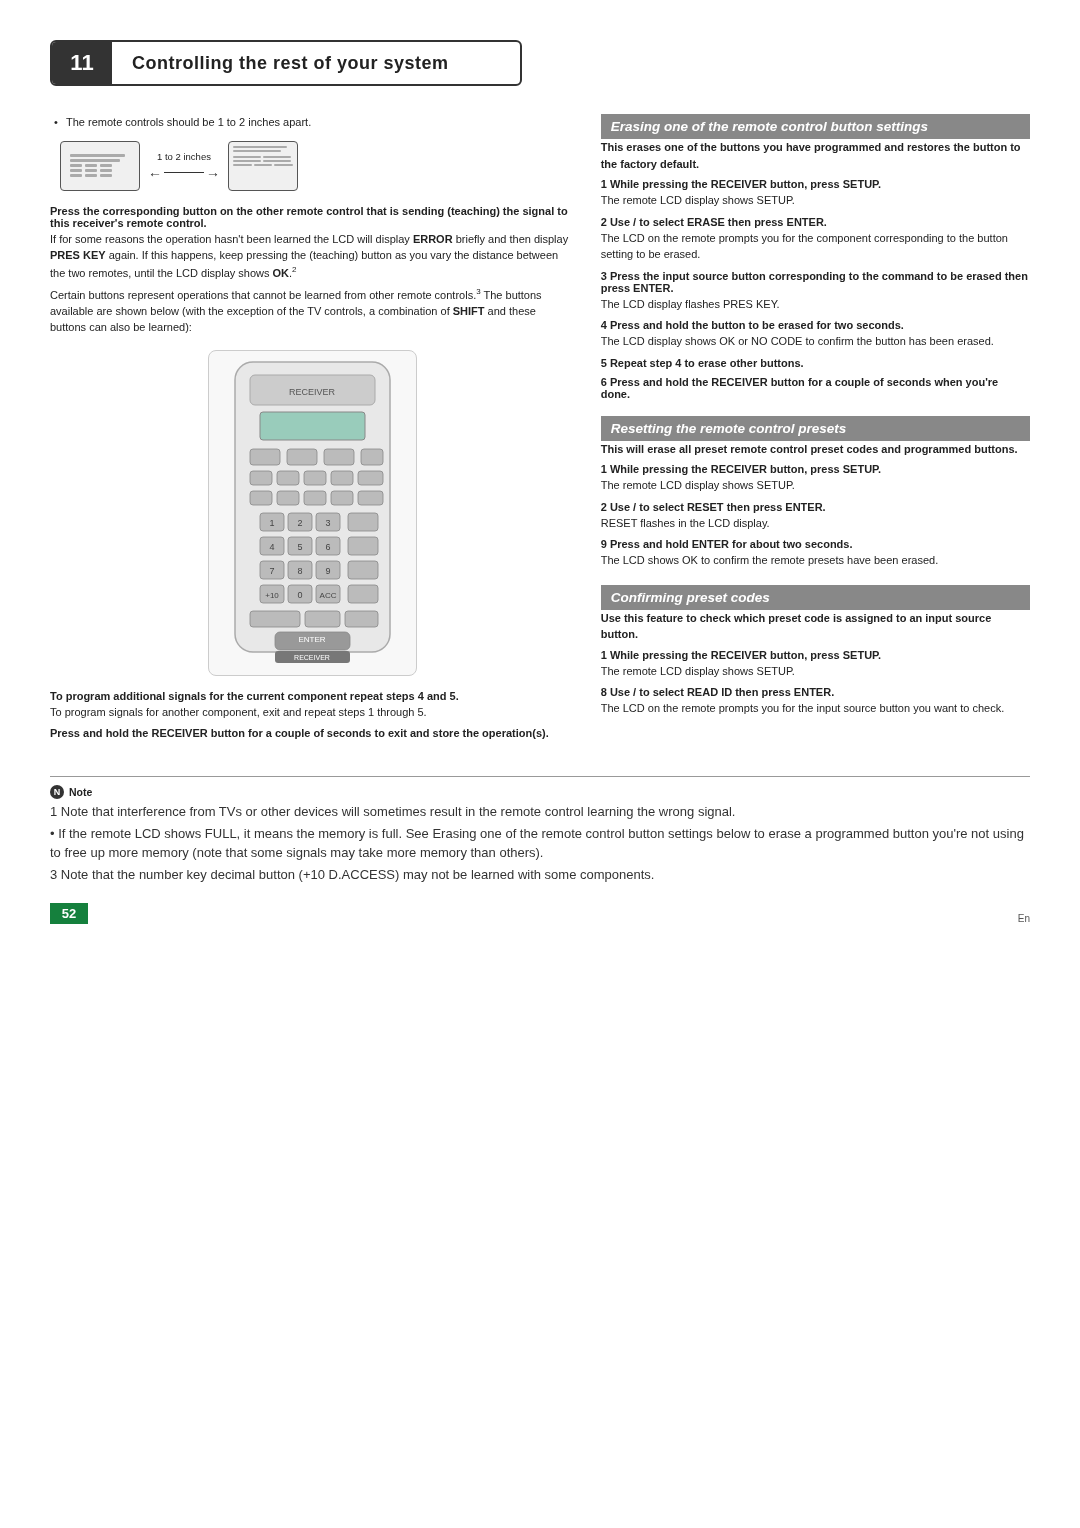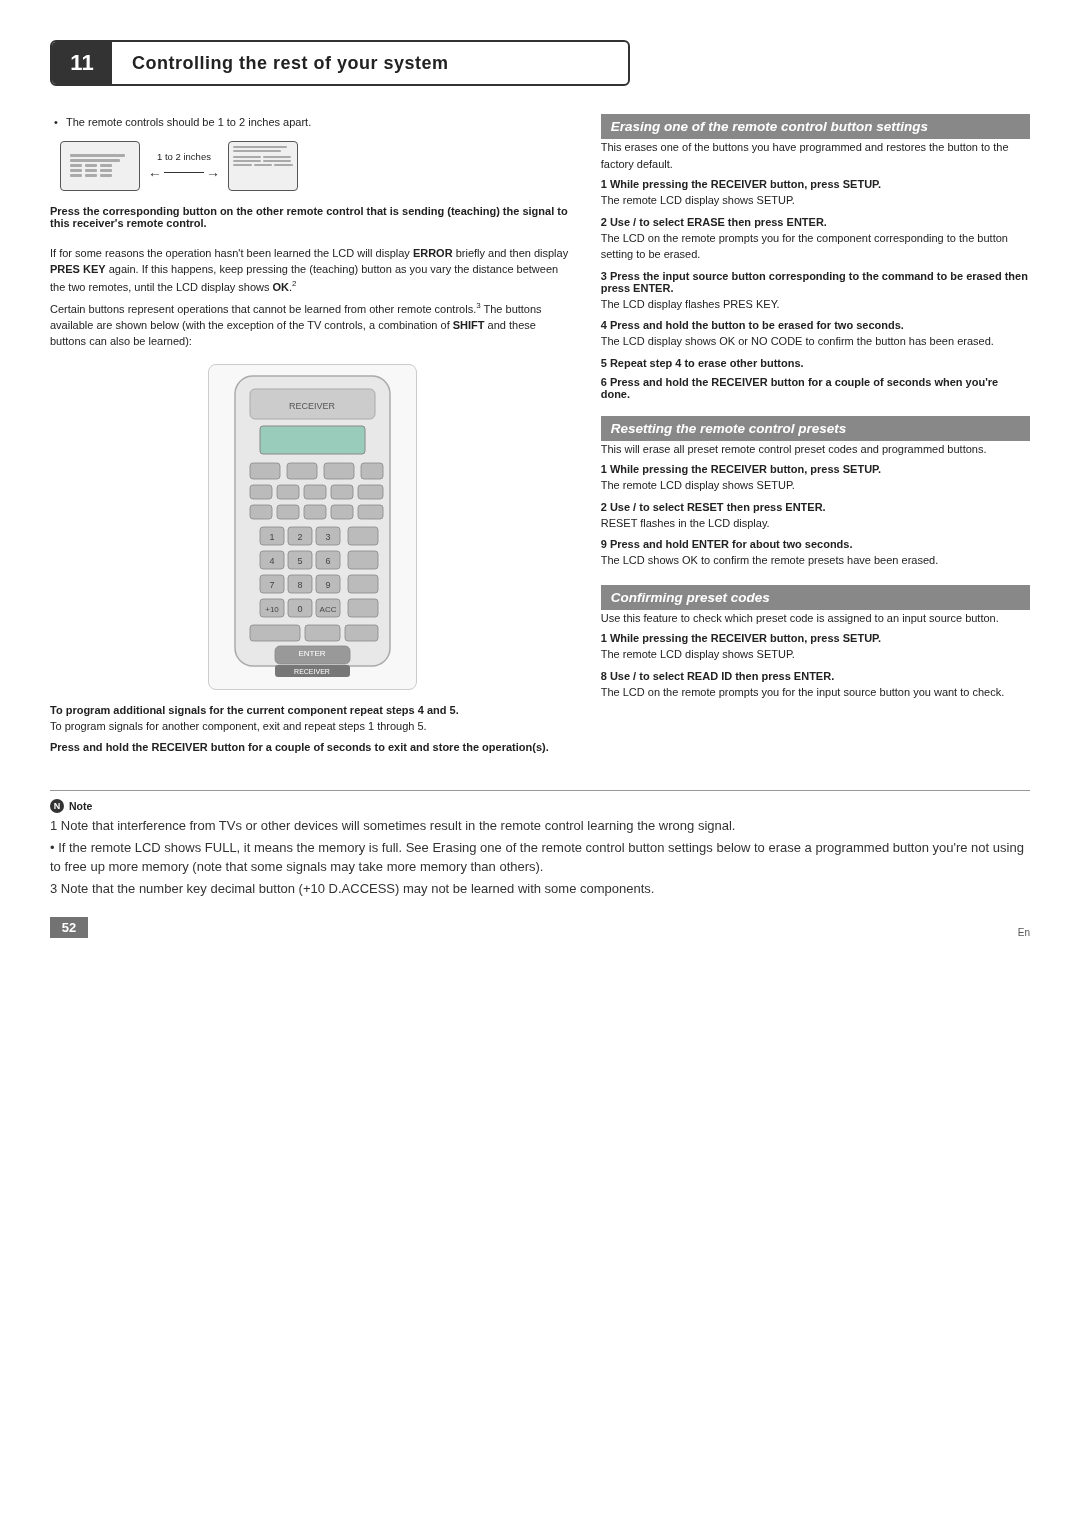--- a/index.html
+++ b/index.html
@@ -20,21 +20,21 @@
       position: relative;
     }
     
     .chapter-header {
       display: flex;
       align-items: center;
       margin-bottom: 28px;
       border: 2px solid #333;
       border-radius: 6px;
       overflow: hidden;
-      width: 580px;
+      width: 472px;
     }
     .chapter-number {
       background: #333;
       color: #fff;
       font-size: 22px;
       font-weight: bold;
       padding: 8px 18px;
       min-width: 60px;
       text-align: center;
     }
@@ -69,20 +69,21 @@
       font-weight: bold;
       padding: 5px 10px;
       margin-bottom: 0;
       font-style: italic;
     }
 
     p {
       margin-bottom: 6px;
       line-height: 1.5;
       font-size: 11px;
+      font-weight: bold;
     }
 
     
     .step {
       margin-bottom: 7px;
     }
     .step-title {
       font-weight: bold;
       font-size: 11px;
       margin-bottom: 2px;
@@ -186,21 +187,21 @@
     }
 
     
     .page-footer {
       display: flex;
       justify-content: space-between;
       align-items: flex-end;
       margin-top: 18px;
     }
     .page-number-box {
-      background: #737373;
+      background: #15803d;
       color: #fff;
       font-size: 13px;
       font-weight: bold;
       padding: 3px 4px;
       min-width: 38px;
       text-align: center;
     }
     .en-label {
       font-size: 10px;
       color: #555;
@@ -296,21 +297,21 @@
             <div class="rline2" style="width:20px"></div>
             <div class="rline2" style="width:20px"></div>
           </div>
         </div>
       </div>
 
       <div class="step">
         <div class="step-title">
           <span>Press the corresponding button on the other remote control that is sending (teaching) the signal to this receiver's remote control.</span>
         </div>
-        <div class="step-body" style="margin-top:16px;">
+        <div class="step-body" style="margin-top:2px;">
           If for some reasons the operation hasn't been learned the LCD will display <strong>ERROR</strong> briefly and then display <strong>PRES KEY</strong> again. If this happens, keep pressing the (teaching) button as you vary the distance between the two remotes, until the LCD display shows <strong>OK</strong>.<sup>2</sup>
         </div>
         <div class="step-body" style="margin-top:5px;">
           Certain buttons represent operations that cannot be learned from other remote controls.<sup>3</sup> The buttons available are shown below (with the exception of the TV controls, a combination of <strong>SHIFT</strong> and these buttons can also be learned):
         </div>
       </div>
 
       <div class="remote-area">
         <div class="remote-illustration">
           <svg width="195" height="310" viewBox="0 0 195 310">

